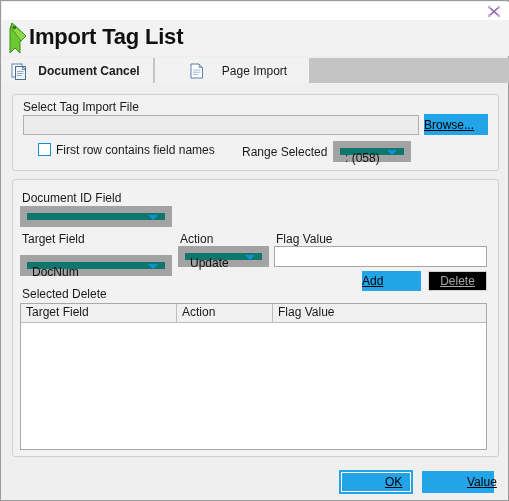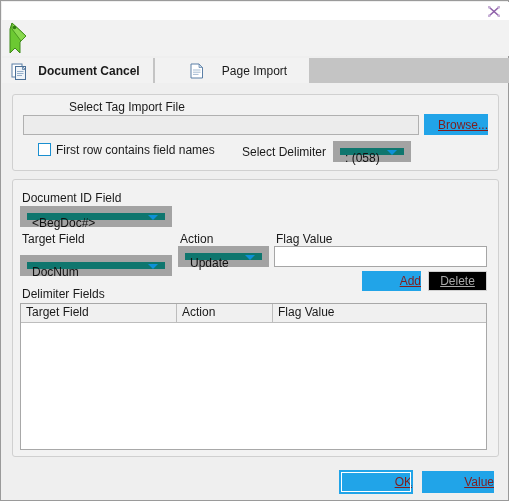--- a/index.html
+++ b/index.html
@@ -152,27 +152,27 @@
     border-left: 5px solid transparent;
     border-right: 5px solid transparent;
     border-top: 5px solid #0f90d8;
   }
 
   .btn-blue {
     position: absolute;
     box-sizing: border-box;
     background: #21a4e8;
     border: none;
-    color: #7f1d1d;
+    color: #000000;
     font-family: "Liberation Sans", sans-serif;
     font-size: 12px;
     cursor: pointer;
     display: flex;
     align-items: center;
-    justify-content: flex-end;
+    justify-content: flex-start;
   }
   .btn-blue.focused { outline: 1px solid #ffffff; outline-offset: -2px; box-shadow: 0 0 0 1px #21a4e8; }
   .btn-disabled {
     position: absolute;
     box-sizing: border-box;
     background: #000000;
     border: 1px solid #cfcfcf;
     color: #a8a8a8;
     font-size: 12px;
     display: flex;
@@ -223,20 +223,21 @@
     overflow: hidden;
   }
   .th:last-child { border-right: none; }
   .tbody { background: #ffffff; }
 
   
   .footer-btn {
     position: absolute;
     top: 470px;
     height: 22px;
+    padding-left: 45px;
   }
 </style>
 </head>
 <body>
 
 <div class="window">
 
   <div class="titlebar">
     <div class="close-btn">
       <svg width="14" height="13" viewBox="0 0 14 13">
@@ -255,20 +256,21 @@
   </div>
 
   <div class="header">
     <div class="header-icon">
       <svg width="30" height="32" viewBox="0 0 30 32">
         <path d="M3 1 L17 14 L11 20 L11 31 L6 26 L1 31 L1 7 Z" fill="#6cc932" stroke="#3d8a18" stroke-width="1"></path>
         <path d="M3 1 L17 14 L12 19 L3 7 Z" fill="#8ad94f" stroke="#3d8a18" stroke-width="0.8"></path>
         <circle cx="5.5" cy="5.5" r="1.8" fill="#2f7a0f"></circle>
       </svg>
     </div>
+    <div class="header-title">Import Tag List</div>
   </div>
 
   <div class="tabstrip">
 
     <div class="tab tab-1">
       <span class="tab-icon">
         <svg width="18" height="18" viewBox="0 0 18 18">
           <rect x="1" y="2" width="10" height="13" fill="#ffffff" stroke="#5b7fa6" stroke-width="1"></rect>
           <rect x="4.5" y="4.5" width="10" height="13" fill="#eef3f8" stroke="#4a6f96" stroke-width="1"></rect>
           <path d="M11.5 4.5 L14.5 7.5 L11.5 7.5 Z" fill="#c3d4e4" stroke="#4a6f96" stroke-width="0.7"></path>
@@ -294,46 +296,45 @@
           </g>
         </svg>
       </span>
       <span class="tab-label">Page Import</span>
     </div>
 
   </div>
 
   <div class="groupbox gb-file"></div>
 
-  <div class="gb-label" style="left:22px; top:99px;margin-left:46px;">Select Tag Import File</div>
+  <div class="gb-label" style="left:22px; top:99px;">Select Tag Import File</div>
 
   <div class="textinput disabled" style="left:22px; top:114px; width:396px; height:20px;"></div>
 
   <div class="btn-blue" style="left:423px; top:113px; width:64px; height:21px;">
     <span class="u">Browse...</span>
   </div>
 
   <div class="checkbox-row" style="left:37px; top:142px;">
     <span class="checkbox-box"></span>
     <span class="checkbox-label">First row contains field names</span>
   </div>
 
-  <div class="gb-label" style="left:241px; top:144px;">Select Delimiter</div>
+  <div class="gb-label" style="left:241px; top:144px;">Range Selected</div>
 
   <div class="combo" style="left:332px; top:140px; width:78px; height:21px;">
     <span class="combo-text">: (058)</span>
     <span class="arrow"></span>
   </div>
 
   <div class="groupbox gb-fields"></div>
 
   <div class="gb-label" style="left:21px; top:190px;">Document ID Field</div>
 
   <div class="combo" style="left:19px; top:205px; width:152px; height:21px;">
-    <span class="combo-text">&lt;BegDoc#&gt;</span>
     <span class="arrow"></span>
   </div>
 
   <div class="gb-label" style="left:21px; top:231px;">Target Field</div>
 
   <div class="combo" style="left:19px; top:254px; width:152px; height:21px;">
     <span class="combo-text">DocNum</span>
     <span class="arrow"></span>
   </div>
 
@@ -349,21 +350,21 @@
   <div class="textinput" style="left:273px; top:245px; width:213px; height:21px;"></div>
 
   <div class="btn-blue" style="left:361px; top:270px; width:59px; height:20px;">
     <span class="u">Add</span>
   </div>
 
   <div class="btn-disabled" style="left:427px; top:270px; width:59px; height:20px;">
     <span class="u">Delete</span>
   </div>
 
-  <div class="gb-label" style="left:21px; top:286px;">Delimiter Fields</div>
+  <div class="gb-label" style="left:21px; top:286px;">Selected Delete</div>
 
   <div class="table" style="left:19px; top:302px; width:467px; height:147px;">
     <div class="thead">
       <div class="th" style="width:156px;">Target Field</div>
       <div class="th" style="width:96px;">Action</div>
       <div class="th" style="width:213px;">Flag Value</div>
     </div>
     <div class="tbody"></div>
   </div>
 

